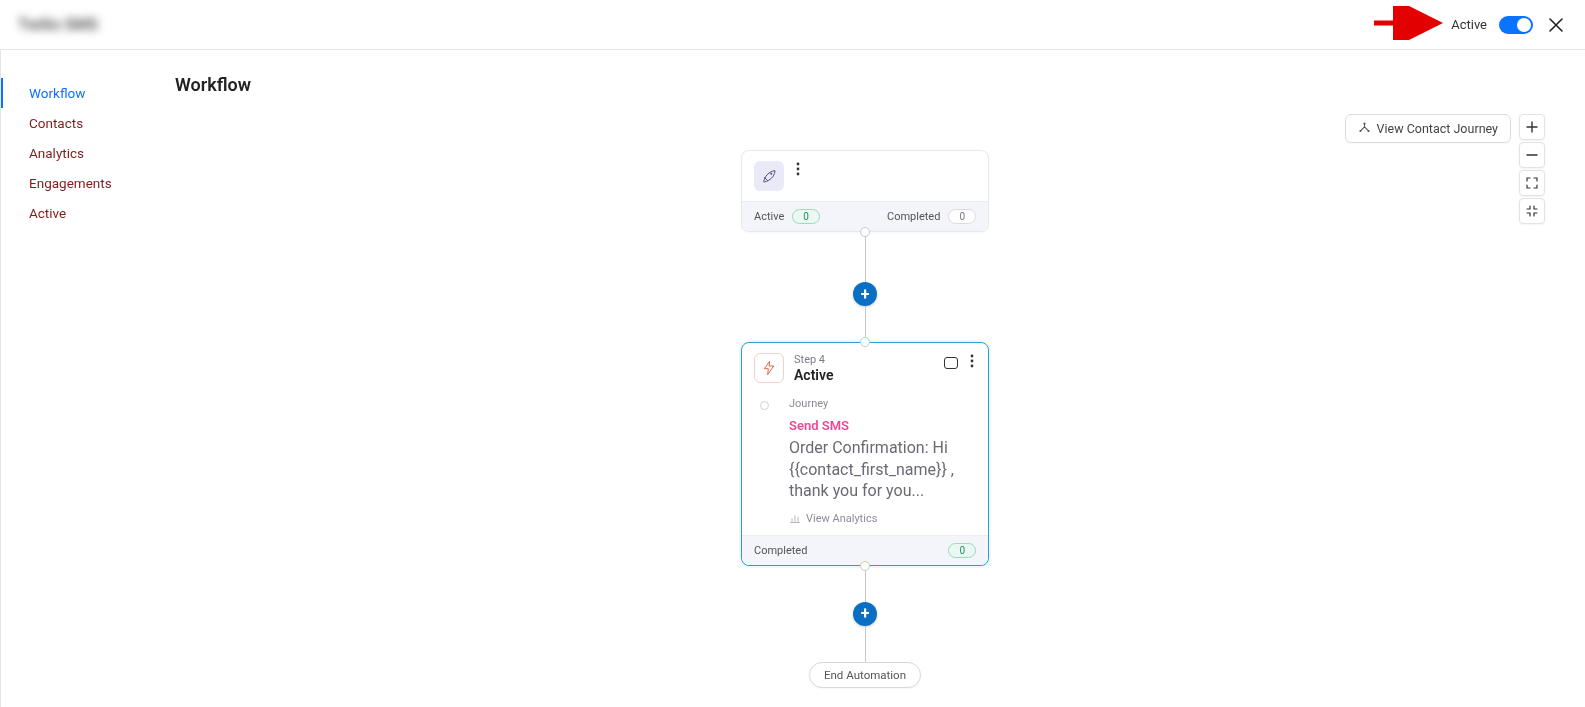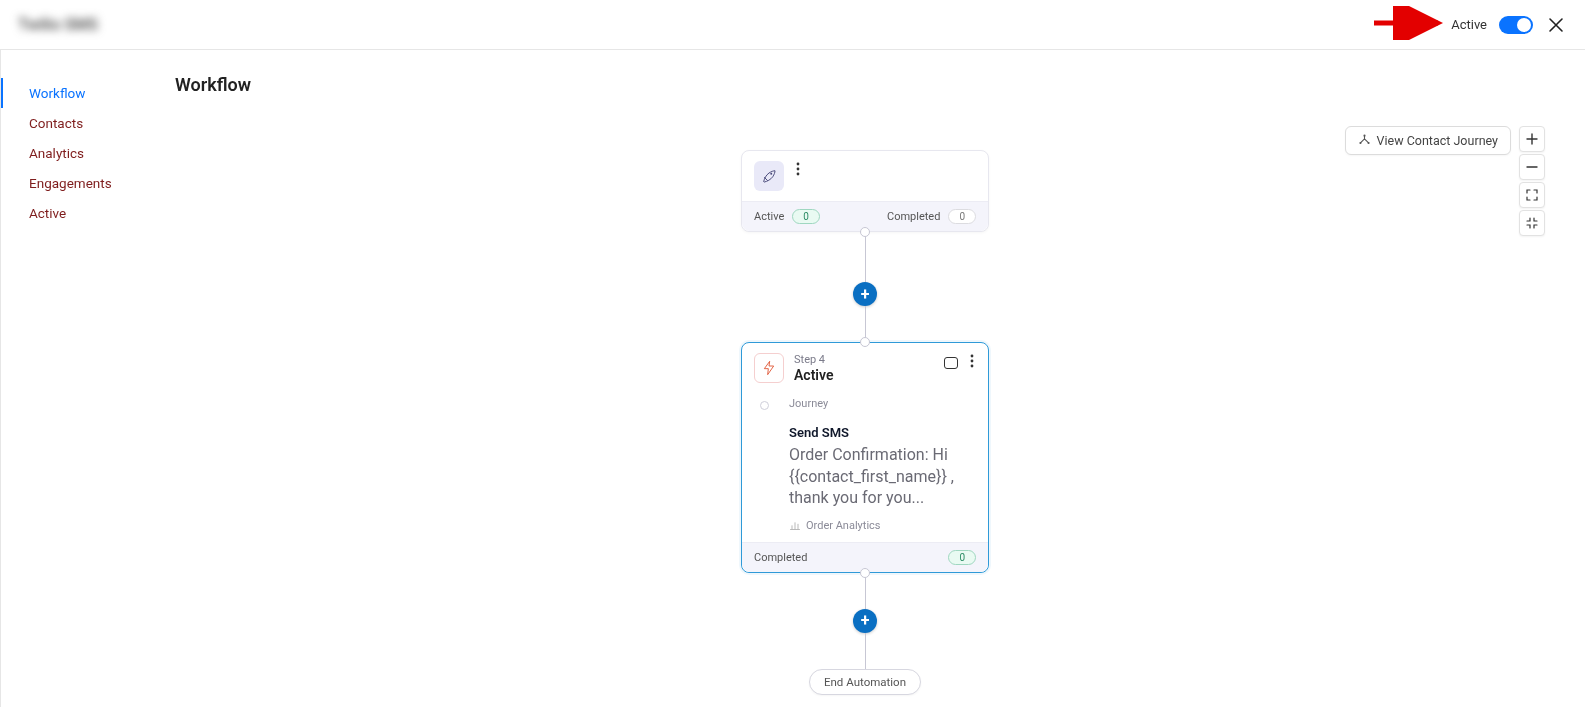--- a/index.html
+++ b/index.html
@@ -21,21 +21,21 @@
   
   .main { display: flex; height: calc(100% - 50px); position: relative; }
   .sidebar { width: 145px; padding: 28px 0 0 14px; border-left: 1px solid #e6e6e6; margin-left: 0; }
   .sidebar-item { font-size: 13.5px; color: #7f1d1d; padding: 7px 0 7px 14px; cursor: pointer; }
   .sidebar-item.active { color: #0a73ff; border-left: 2px solid #0a73ff; margin-left: -14px; padding-left: 26px; }
 
   .canvas-wrap { flex: 1; position: relative; padding: 24px 20px; }
   .page-title { font-size: 18px; font-weight: 600; color: #222; margin-left: 10px; }
 
   
-  .canvas-controls-right { position: absolute; top: 76px; right: 40px; display: flex; align-items: flex-start; gap: 8px; }
+  .canvas-controls-right { position: absolute; top: 64px; right: 40px; display: flex; align-items: flex-start; gap: 8px; }
   .journey-btn { border: 1px solid #dcdcdc; border-radius: 6px; background: #fff; padding: 6px 12px; font-size: 12.5px; color: #444; display: flex; align-items: center; gap: 6px; cursor: pointer; box-shadow: 0 1px 2px rgba(0,0,0,0.04); }
   .zoom-panel { display: flex; flex-direction: column; gap: 2px; align-items: center; }
   .zoom-btn { width: 26px; height: 26px; border: 1px solid #e2e2e2; border-radius: 4px; background: #fff; display: flex; align-items: center; justify-content: center; cursor: pointer; font-size: 15px; color: #333; box-shadow: 0 1px 2px rgba(0,0,0,0.05); }
 
   
   .flow { position: absolute; left: 50%; top: 100px; transform: translateX(-50%); display: flex; flex-direction: column; align-items: center; }
 
   .node { background: #fff; border: 1px solid #e7e7ef; border-radius: 8px; width: 248px; box-shadow: 0 1px 3px rgba(0,0,0,0.04); position: relative; }
   .node-header { display: flex; align-items: flex-start; padding: 10px 12px 10px 12px; gap: 10px; }
   .node-icon { width: 30px; height: 30px; border-radius: 6px; display: flex; align-items: center; justify-content: center; flex-shrink: 0; }
@@ -61,21 +61,21 @@
 
   
   .node.selected { border: 1.5px solid #2f9ad8; box-shadow: 0 0 0 2px rgba(47,154,216,0.08); }
   .action-body { padding: 4px 12px 10px 12px; }
   .timeline-dot { width: 9px; height: 9px; border-radius: 50%; border: 1px solid #cfcfda; background: #fff; display: inline-block; margin-right: 10px; }
   .action-inner { display: flex; align-items: flex-start; gap: 10px; padding-left: 6px; }
   .action-left { display:flex; flex-direction:column; align-items:center; padding-top:4px;}
   .action-left .v-line { width:1px; background:#e3e3ea; flex:1; margin-top:4px; height: 66px;}
   .action-details { flex: 1; min-width: 0; }
   .act-source { font-size: 11px; color: #8b8b98; }
-  .act-title { font-size: 13px; font-weight: 600; color: #0f172a; margin-top: 15px; }
+  .act-title { font-size: 13px; font-weight: 600; color: #ec4899; margin-top: 8px; }
   .act-desc { font-size: 16px; color: #6a6a74; margin-top: 4px; line-height: 1.35; overflow: hidden; text-overflow: ellipsis; }
   .view-analytics { font-size: 11px; color: #8b8b98; margin-top: 10px; display:flex; align-items:center; gap:5px; cursor:pointer; }
   .view-analytics svg { opacity: .6; }
 
   .action-footer { background: #f4f4fb; border-top: 1px solid #ececf4; border-radius: 0 0 8px 8px; padding: 7px 12px; font-size: 11px; color: #555; display:flex; justify-content:space-between; align-items:center; }
 
   .end-badge { border: 1px solid #d7d7e0; border-radius: 16px; padding: 5px 14px; font-size: 11.5px; color: #555; background: #fff; box-shadow: 0 1px 2px rgba(0,0,0,0.04); }
 
   .icon-svg { display:block; }
 
@@ -223,21 +223,21 @@
               <div class="v-line"></div>
             </div>
             <div class="action-details">
               <div class="act-source">Journey</div>
               <div class="act-title">Send SMS</div>
               <div class="act-desc">Order Confirmation: Hi {{contact_first_name}} , thank you for you...</div>
               <div class="view-analytics">
                 <svg width="12" height="12" viewBox="0 0 16 16">
                     <path d="M2 14 H14 M4 14 V9 M8 14 V5 M12 14 V7" stroke="#888" stroke-width="1.3" fill="none" stroke-linecap="round"></path>
                   </svg>
-                <span>Order Analytics</span>
+                <span>View Analytics</span>
               </div>
             </div>
           </div>
         </div>
         <div class="action-footer">
           <span>Completed</span>
           <span class="pill teal2">0</span>
         </div>
       </div>
 

